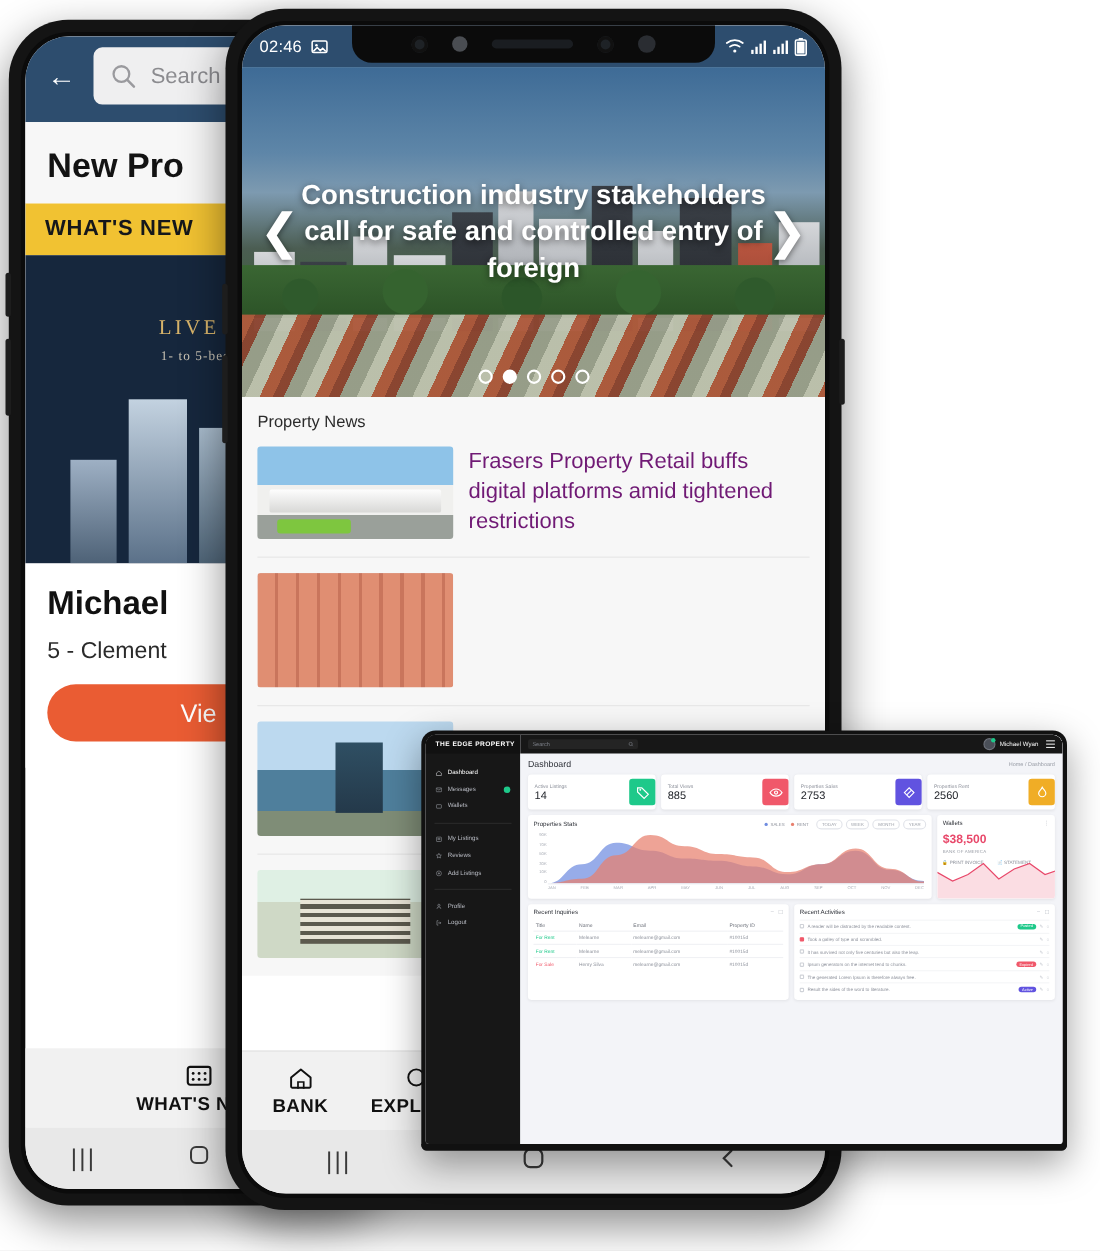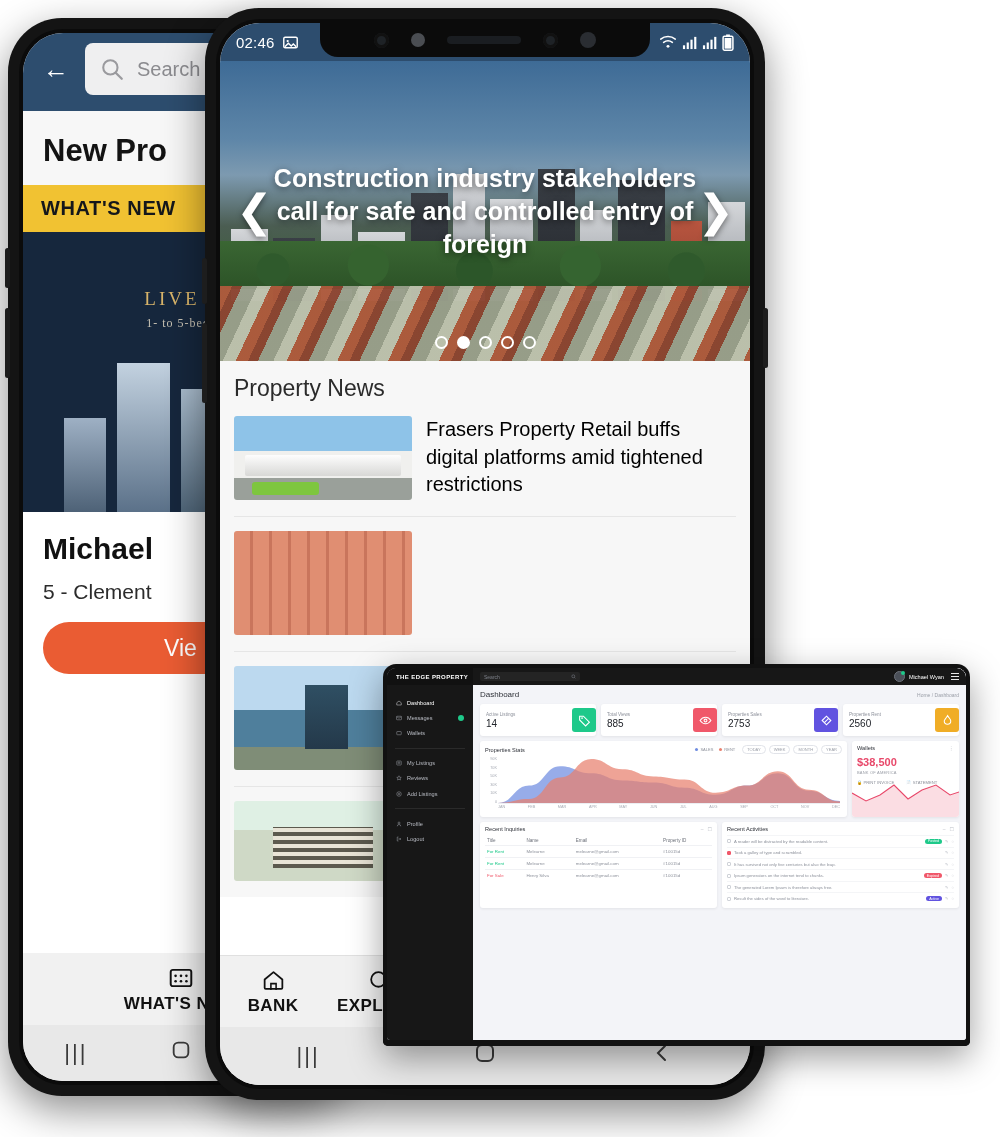--- a/index.html
+++ b/index.html
@@ -56,38 +56,38 @@
       text-align:center; color:#fff; font-size:25px; font-weight:bold; line-height:1.32;
       text-shadow:0 2px 7px rgba(0,0,0,.55); }
   .harrow { position:absolute; top:50%; transform:translateY(-50%); color:#fff; font-size:44px;
       font-weight:300; text-shadow:0 2px 6px rgba(0,0,0,.5); cursor:pointer; line-height:.8; }
   .harrow.l { left:16px; } .harrow.r { right:16px; }
   .dots { position:absolute; bottom:12px; left:0; right:0; display:flex; justify-content:center; gap:9px; }
   .dots span { width:13px; height:13px; border-radius:50%; border:2px solid #fff; }
   .dots span.on { background:#fff; }
 
   .news-sect { background:#f7f7f7; padding:14px 14px 0 14px; }
-  .news-sect h3 { font-size:23px; font-weight:400; color:#2b2b2b; margin-bottom:14px; }
+  .news-sect h3 { font-size:15px; font-weight:400; color:#2b2b2b; margin-bottom:14px; }
   .news-item { display:flex; gap:14px; padding-bottom:16px; border-bottom:1px solid #e6e6e6; margin-bottom:14px; }
   .thumb { width:178px; height:84px; border-radius:3px; flex:0 0 auto; overflow:hidden; position:relative; }
   .t1 { background:linear-gradient(#8ec3e8 0 42%, #f0f0ee 42% 74%, #9aa09a 74% 100%); }
   .t1:after { content:""; position:absolute; left:6%; right:6%; top:46%; height:26%;
       background:linear-gradient(#fdfdfd,#d8d8d6); border-radius:2px; }
   .t1:before { content:""; position:absolute; left:10%; bottom:6%; width:38%; height:16%;
       background:#7ec63f; border-radius:3px; }
   .t2 { background:linear-gradient(#d7e5ef 0 14%, #e9937a 14% 86%, #6e7a6a 86% 100%);
         background-image:repeating-linear-gradient(90deg,#e08e72 0 16px,#c9755c 16px 19px),
                          linear-gradient(#d7e5ef 0 14%, transparent 14%); }
   .t3 { background:linear-gradient(#bcd9ef 0 42%, #4f7f9c 42% 78%, #7f8d77 78% 100%); }
   .t3:after { content:""; position:absolute; left:40%; top:18%; width:24%; height:62%;
       background:linear-gradient(#2f4f63,#24394a); }
   .t4 { background:linear-gradient(#dff0e4 0 36%, #cfd9c6 36% 100%); }
   .t4:after { content:""; position:absolute; left:22%; top:32%; width:56%; height:52%;
       background:repeating-linear-gradient(0deg,#5c5a4e 0 4px,#e8e4d6 4px 8px); }
-  .news-title { font-size:20px; color:#000000; line-height:1.38; }
+  .news-title { font-size:20px; color:#701a75; line-height:1.38; }
 
   .tabbar { background:#f1f1f1; display:flex; height:72px; border-top:1px solid #e0e0e0; }
   .tab { flex:1; display:flex; flex-direction:column; align-items:center; justify-content:center; gap:3px;
          font-size:17px; color:#111; font-weight:bold; letter-spacing:.4px; }
   .tab .tico { height:26px; display:flex; align-items:flex-end; }
   .navbar { background:#e8e8e8; height:56px; display:flex; align-items:center; justify-content:space-around;
             color:#3a3a3a; font-size:22px; }
   .navbar .recents { letter-spacing:2px; }
 
   

